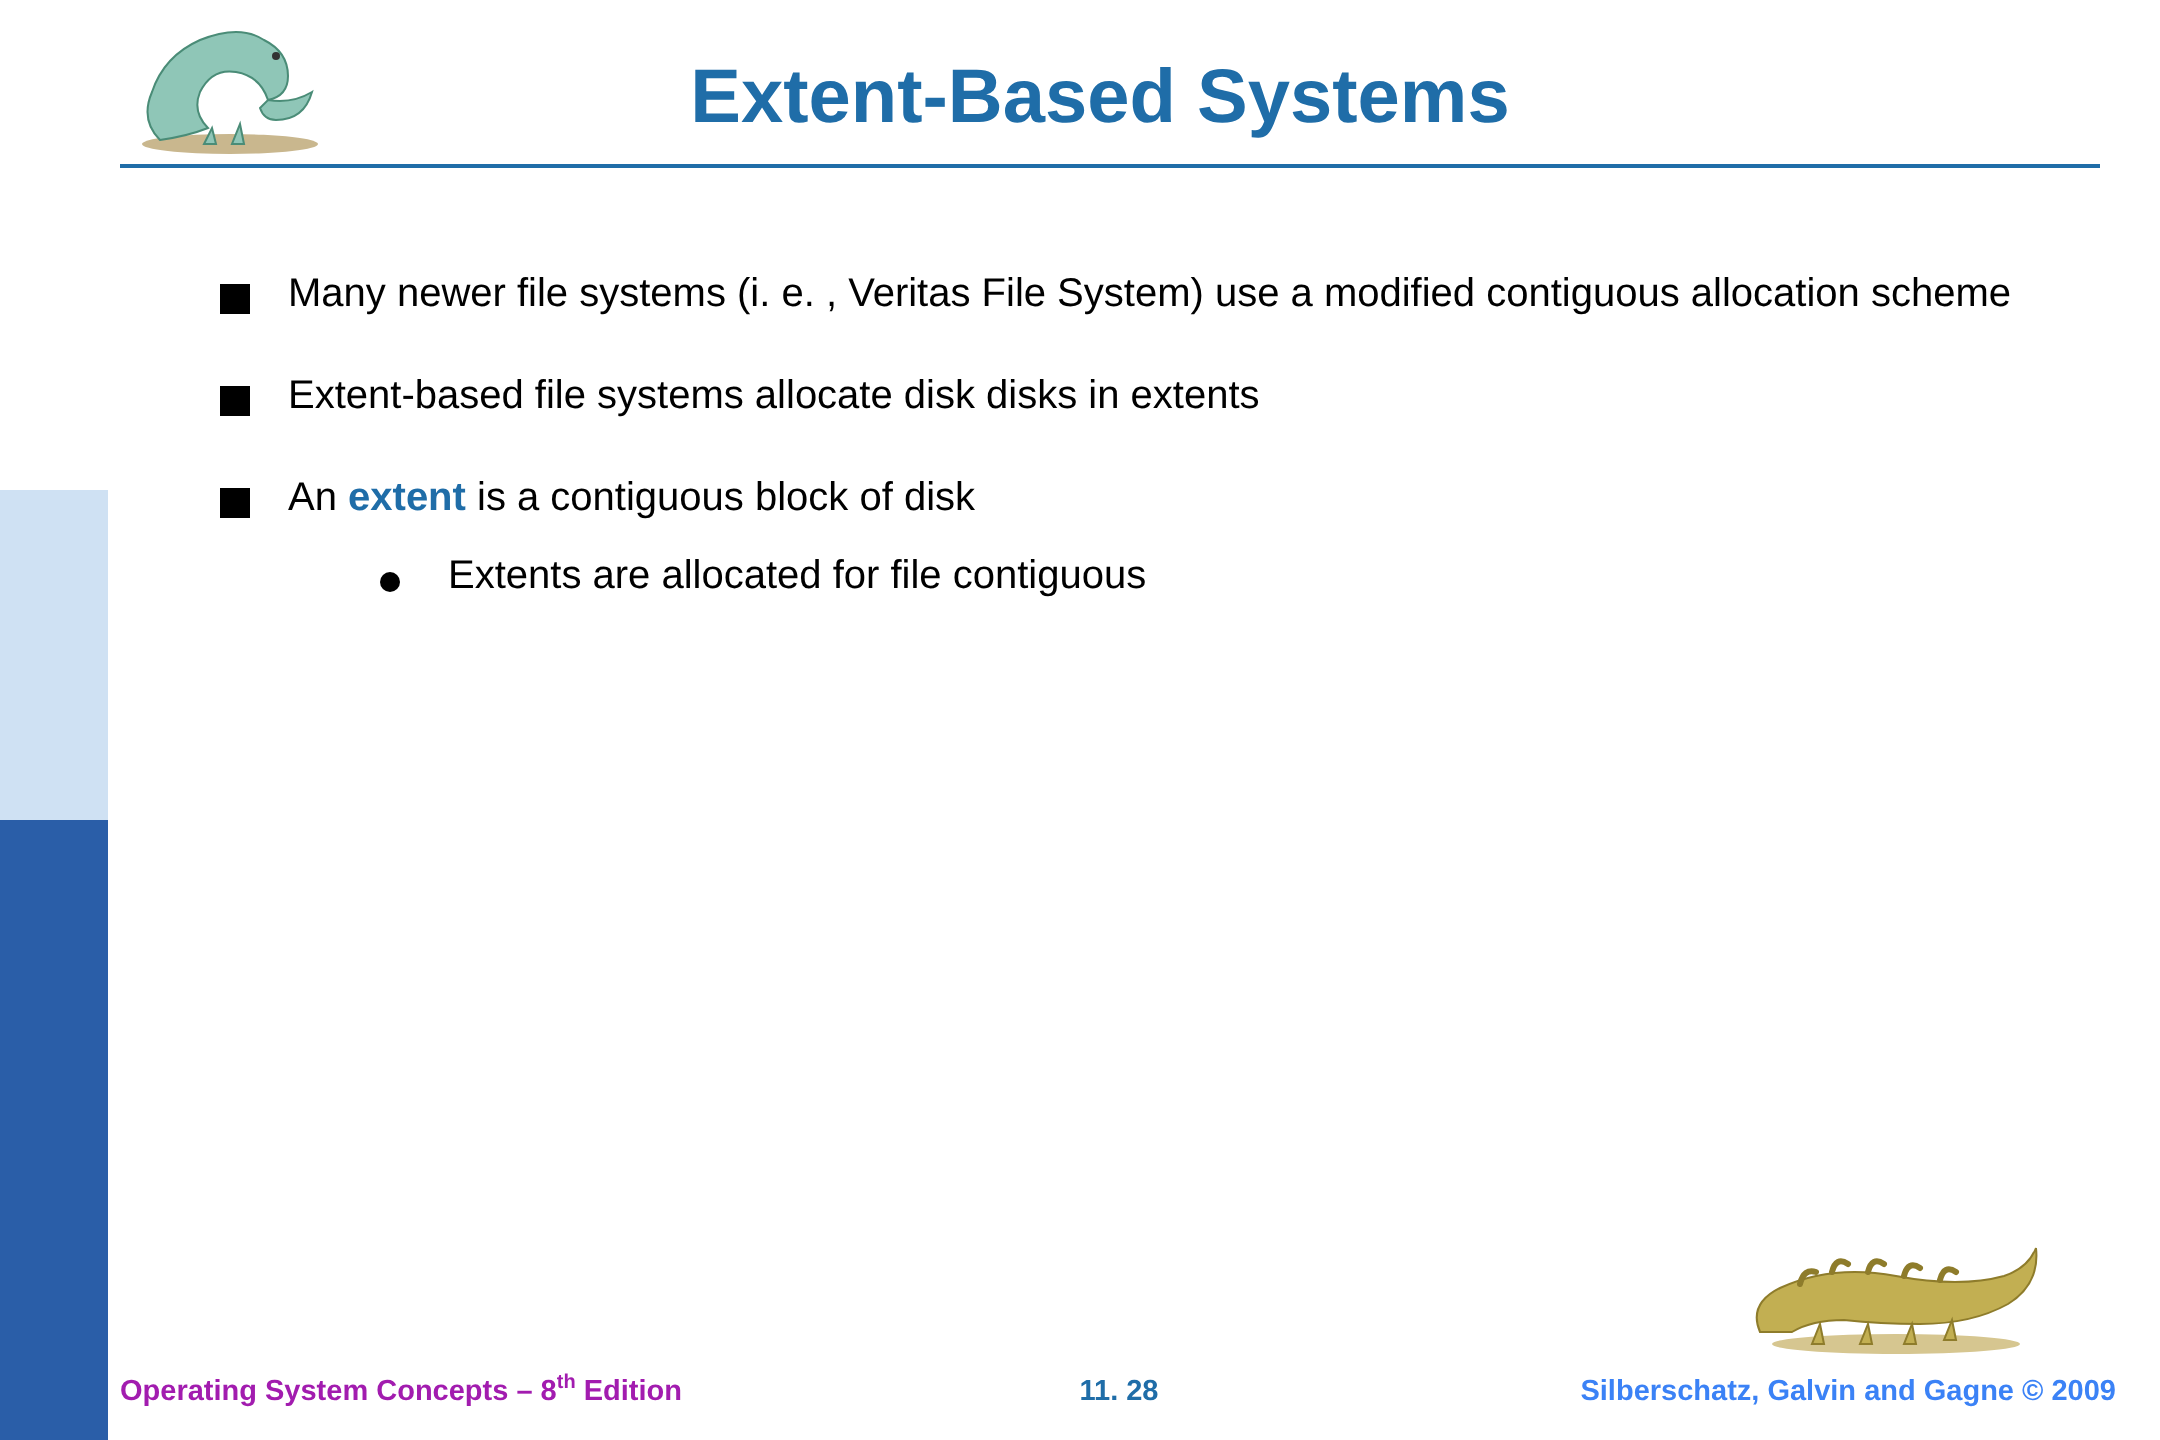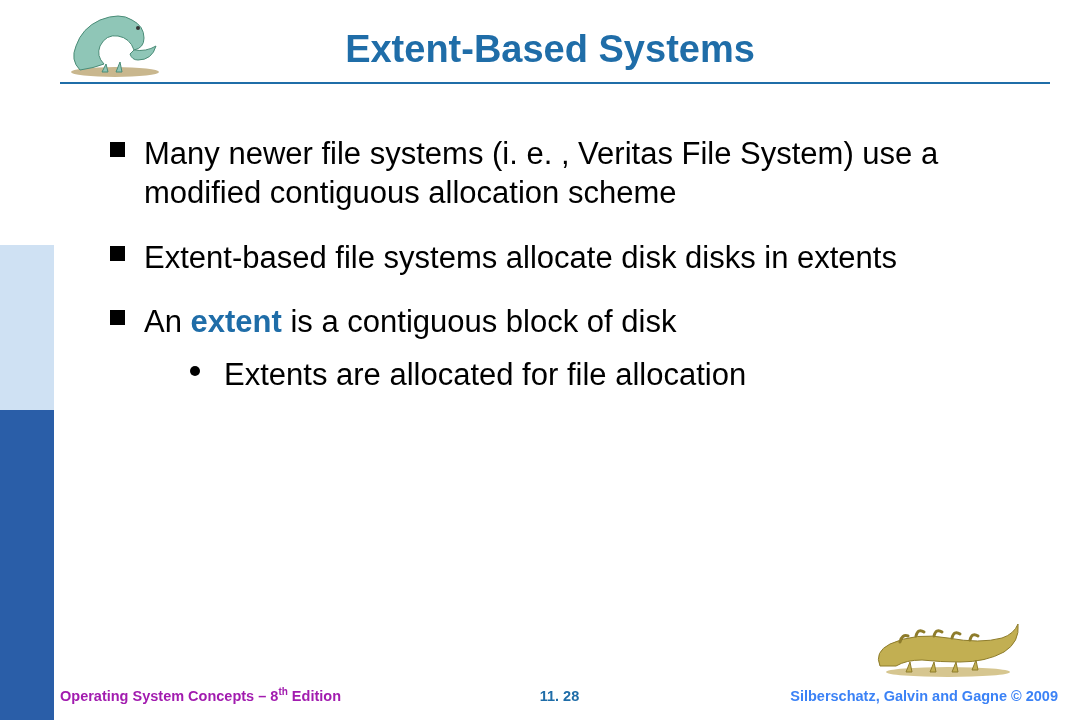--- a/index.html
+++ b/index.html
@@ -28,21 +28,21 @@
     font-size: 38px; font-weight: bold; color: #1f6da8;
   }
   .title-rule {
     position: absolute; left: 60px; right: 30px; top: 82px;
     height: 0; border-top: 2px solid #1f6da8;
   }
 
   
   .body {
     position: absolute; left: 110px; right: 50px; top: 135px;
-    font-size: 31px; color: #000; line-height: 1.25;
+    font-size: 20px; color: #000; line-height: 1.25;
   }
   .b1 { position: relative; padding-left: 34px; margin-bottom: 26px; }
   .b1::before {
     content: ""; position: absolute; left: 0; top: 7px;
     width: 15px; height: 15px; background: #000;
   }
   .b2 { position: relative; padding-left: 34px; margin-left: 46px; margin-top: 14px; margin-bottom: 10px; }
   .b2::before {
     content: ""; position: absolute; left: 0; top: 10px;
     width: 10px; height: 10px; background: #000; border-radius: 50%;
@@ -95,21 +95,21 @@
   <div class="body">
     <div class="b1">
       <span>Many newer file systems (i. e. , Veritas File System) use a modified contiguous allocation scheme</span>
     </div>
     <div class="b1">
       <span>Extent-based file systems allocate disk disks in extents</span>
     </div>
     <div class="b1">
       <span>An </span><span class="kw">extent</span><span> is a contiguous block of disk</span>
       <div class="b2">
-        <span>Extents are allocated for file allocation</span>
+        <span>Extents are allocated for file contiguous</span>
       </div>
     </div>
   </div>
 
   <div class="dino-bottom">
     <svg viewBox="0 0 150 70" width="150" height="70">
       <ellipse cx="78" cy="64" rx="62" ry="5" fill="#d6c690"></ellipse>
       <path d="M10 58 Q4 44 20 36 Q46 24 78 30 Q110 36 132 30 Q144 26 148 16 Q150 34 134 44 Q116 54 90 54 Q70 54 52 52 Q36 52 26 58 Z" fill="#c2af52" stroke="#8e7c2b" stroke-width="1"></path>
       <path d="M30 34 Q32 26 38 28 M46 28 Q48 20 54 24 M64 28 Q66 20 72 24 M82 30 Q84 22 90 26 M100 32 Q102 24 108 28" fill="none" stroke="#8e7c2b" stroke-width="3" stroke-linecap="round"></path>
       <path d="M40 54 L42 64 L36 64 Z" fill="#c2af52" stroke="#8e7c2b" stroke-width="1"></path>

